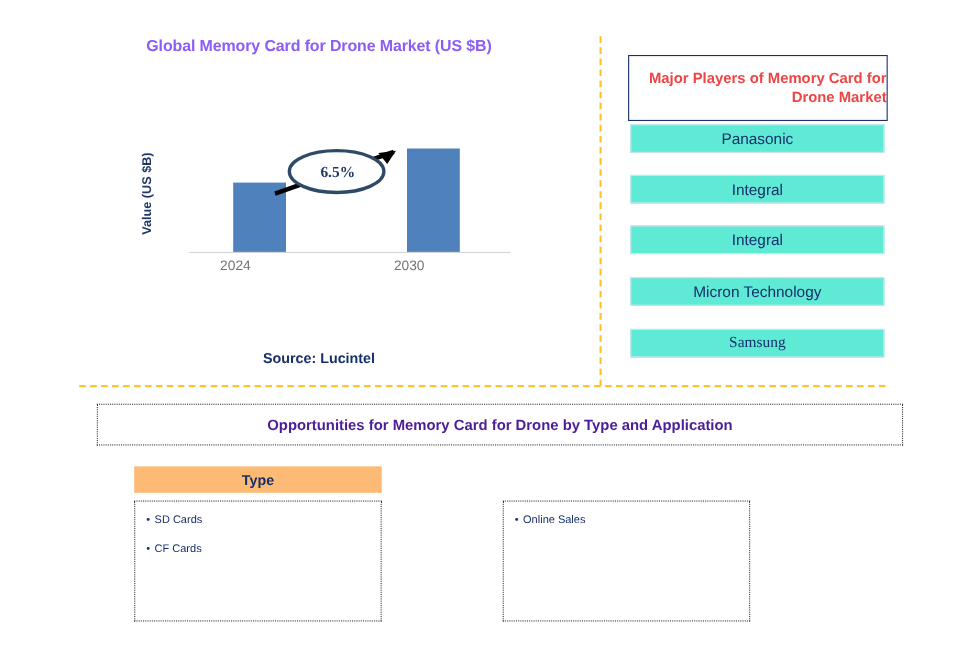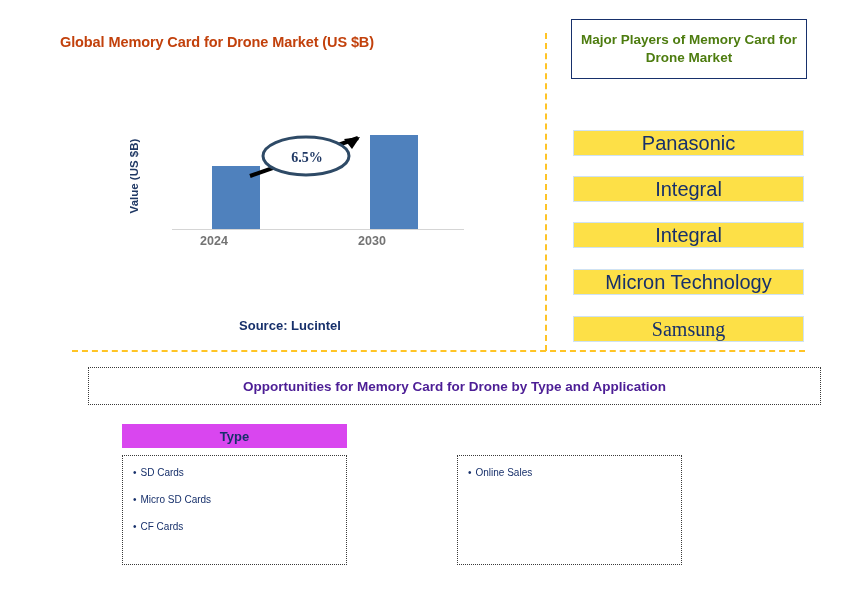--- a/index.html
+++ b/index.html
@@ -19,24 +19,24 @@
     width: 868px;
     height: 603px;
   }
 
   
   .chart-title {
     position: absolute;
     left: 60px;
     top: 34px;
     width: 460px;
-    text-align: left;
+    text-align: center;
     font-size: 14.5px;
     font-weight: bold;
-    color: #c2410c;
+    color: #8b5cf6;
     letter-spacing: -0.1px;
   }
 
   .chart-area {
     position: absolute;
     left: 150px;
     top: 108px;
     width: 320px;
     height: 150px;
   }
@@ -74,21 +74,21 @@
     bottom: 1px;
     background: #4f81bd;
   }
   .bar-2024 { left: 40px;  width: 48px; height: 52px; }
   .bar-2030 { left: 198px; width: 48px; height: 77px; }
 
   .tick {
     position: absolute;
     top: 126px;
     font-size: 12.5px;
-    font-weight: bold;
+    font-weight: normal;
     color: #737373;
     text-align: center;
     width: 60px;
   }
   .tick-2024 { left: 34px; }
   .tick-2030 { left: 192px; }
 
   .cagr-wrap {
     position: absolute;
     left: 96px;
@@ -139,48 +139,47 @@
     top: 350px;
     width: 733px;
     height: 0;
     border-top: 2px dashed #ffc425;
   }
 
   
   .players-header {
     position: absolute;
     left: 571px;
-    top: 19px;
+    top: 50px;
     width: 236px;
     height: 60px;
     border: 1.6px solid #17306b;
     display: flex;
     align-items: center;
     justify-content: center;
-    text-align: center;
+    text-align: right;
     font-size: 13.5px;
     font-weight: bold;
-    color: #4d7c0f;
+    color: #ef4444;
     line-height: 1.35;
     box-sizing: border-box;
   }
   .player-box {
     position: absolute;
     left: 573px;
     width: 231px;
     height: 26px;
     border: 1px solid #cfe2f3;
     display: flex;
     align-items: center;
     justify-content: center;
-    font-size: 20px;
-    color: #17306b;
-    box-sizing: border-box;
-    background: #fde047;
-    margin-top: 17px;
+    font-size: 14px;
+    color: #17306b;
+    box-sizing: border-box;
+    background: #5eead4;
   }
   .player-0 { top: 113px; }
   .player-1 { top: 159px; }
   .player-2 { top: 205px; }
   .player-3 { top: 252px; }
   .player-4 { top: 299px; font-family: Liberation Serif, serif; }
 
   
   .opp-banner {
     position: absolute;
@@ -195,21 +194,21 @@
     font-size: 13.5px;
     font-weight: bold;
     color: #4c1d95;
     box-sizing: border-box;
   }
 
   
   .col-head {
     position: absolute;
     height: 24px;
-    background: #d946ef;
+    background: #fdba74;
     display: flex;
     align-items: center;
     justify-content: center;
     font-size: 13px;
     font-weight: bold;
     color: #17306b;
     box-sizing: border-box;
   }
   .col-head-type { left: 122px; top: 424px; width: 225px; }
   .col-head-app  { left: 457px; top: 424px; width: 225px; }
@@ -271,21 +270,20 @@
   <div class="player-box player-1">Integral</div>
   <div class="player-box player-2">Integral</div>
   <div class="player-box player-3">Micron Technology</div>
   <div class="player-box player-4">Samsung</div>
 
   <div class="opp-banner">Opportunities for Memory Card for Drone by Type and Application</div>
 
   <div class="col-head col-head-type">Type</div>
   <div class="col-body col-body-type">
     <div class="bullet"><span class="dot">•</span><span>SD Cards</span></div>
-    <div class="bullet"><span class="dot">•</span><span>Micro SD Cards</span></div>
     <div class="bullet"><span class="dot">•</span><span>CF Cards</span></div>
   </div>
 
   <div class="col-body col-body-app">
     <div class="bullet"><span class="dot">•</span><span>Online Sales</span></div>
   </div>
 
 </div>
 
 </body></html>

